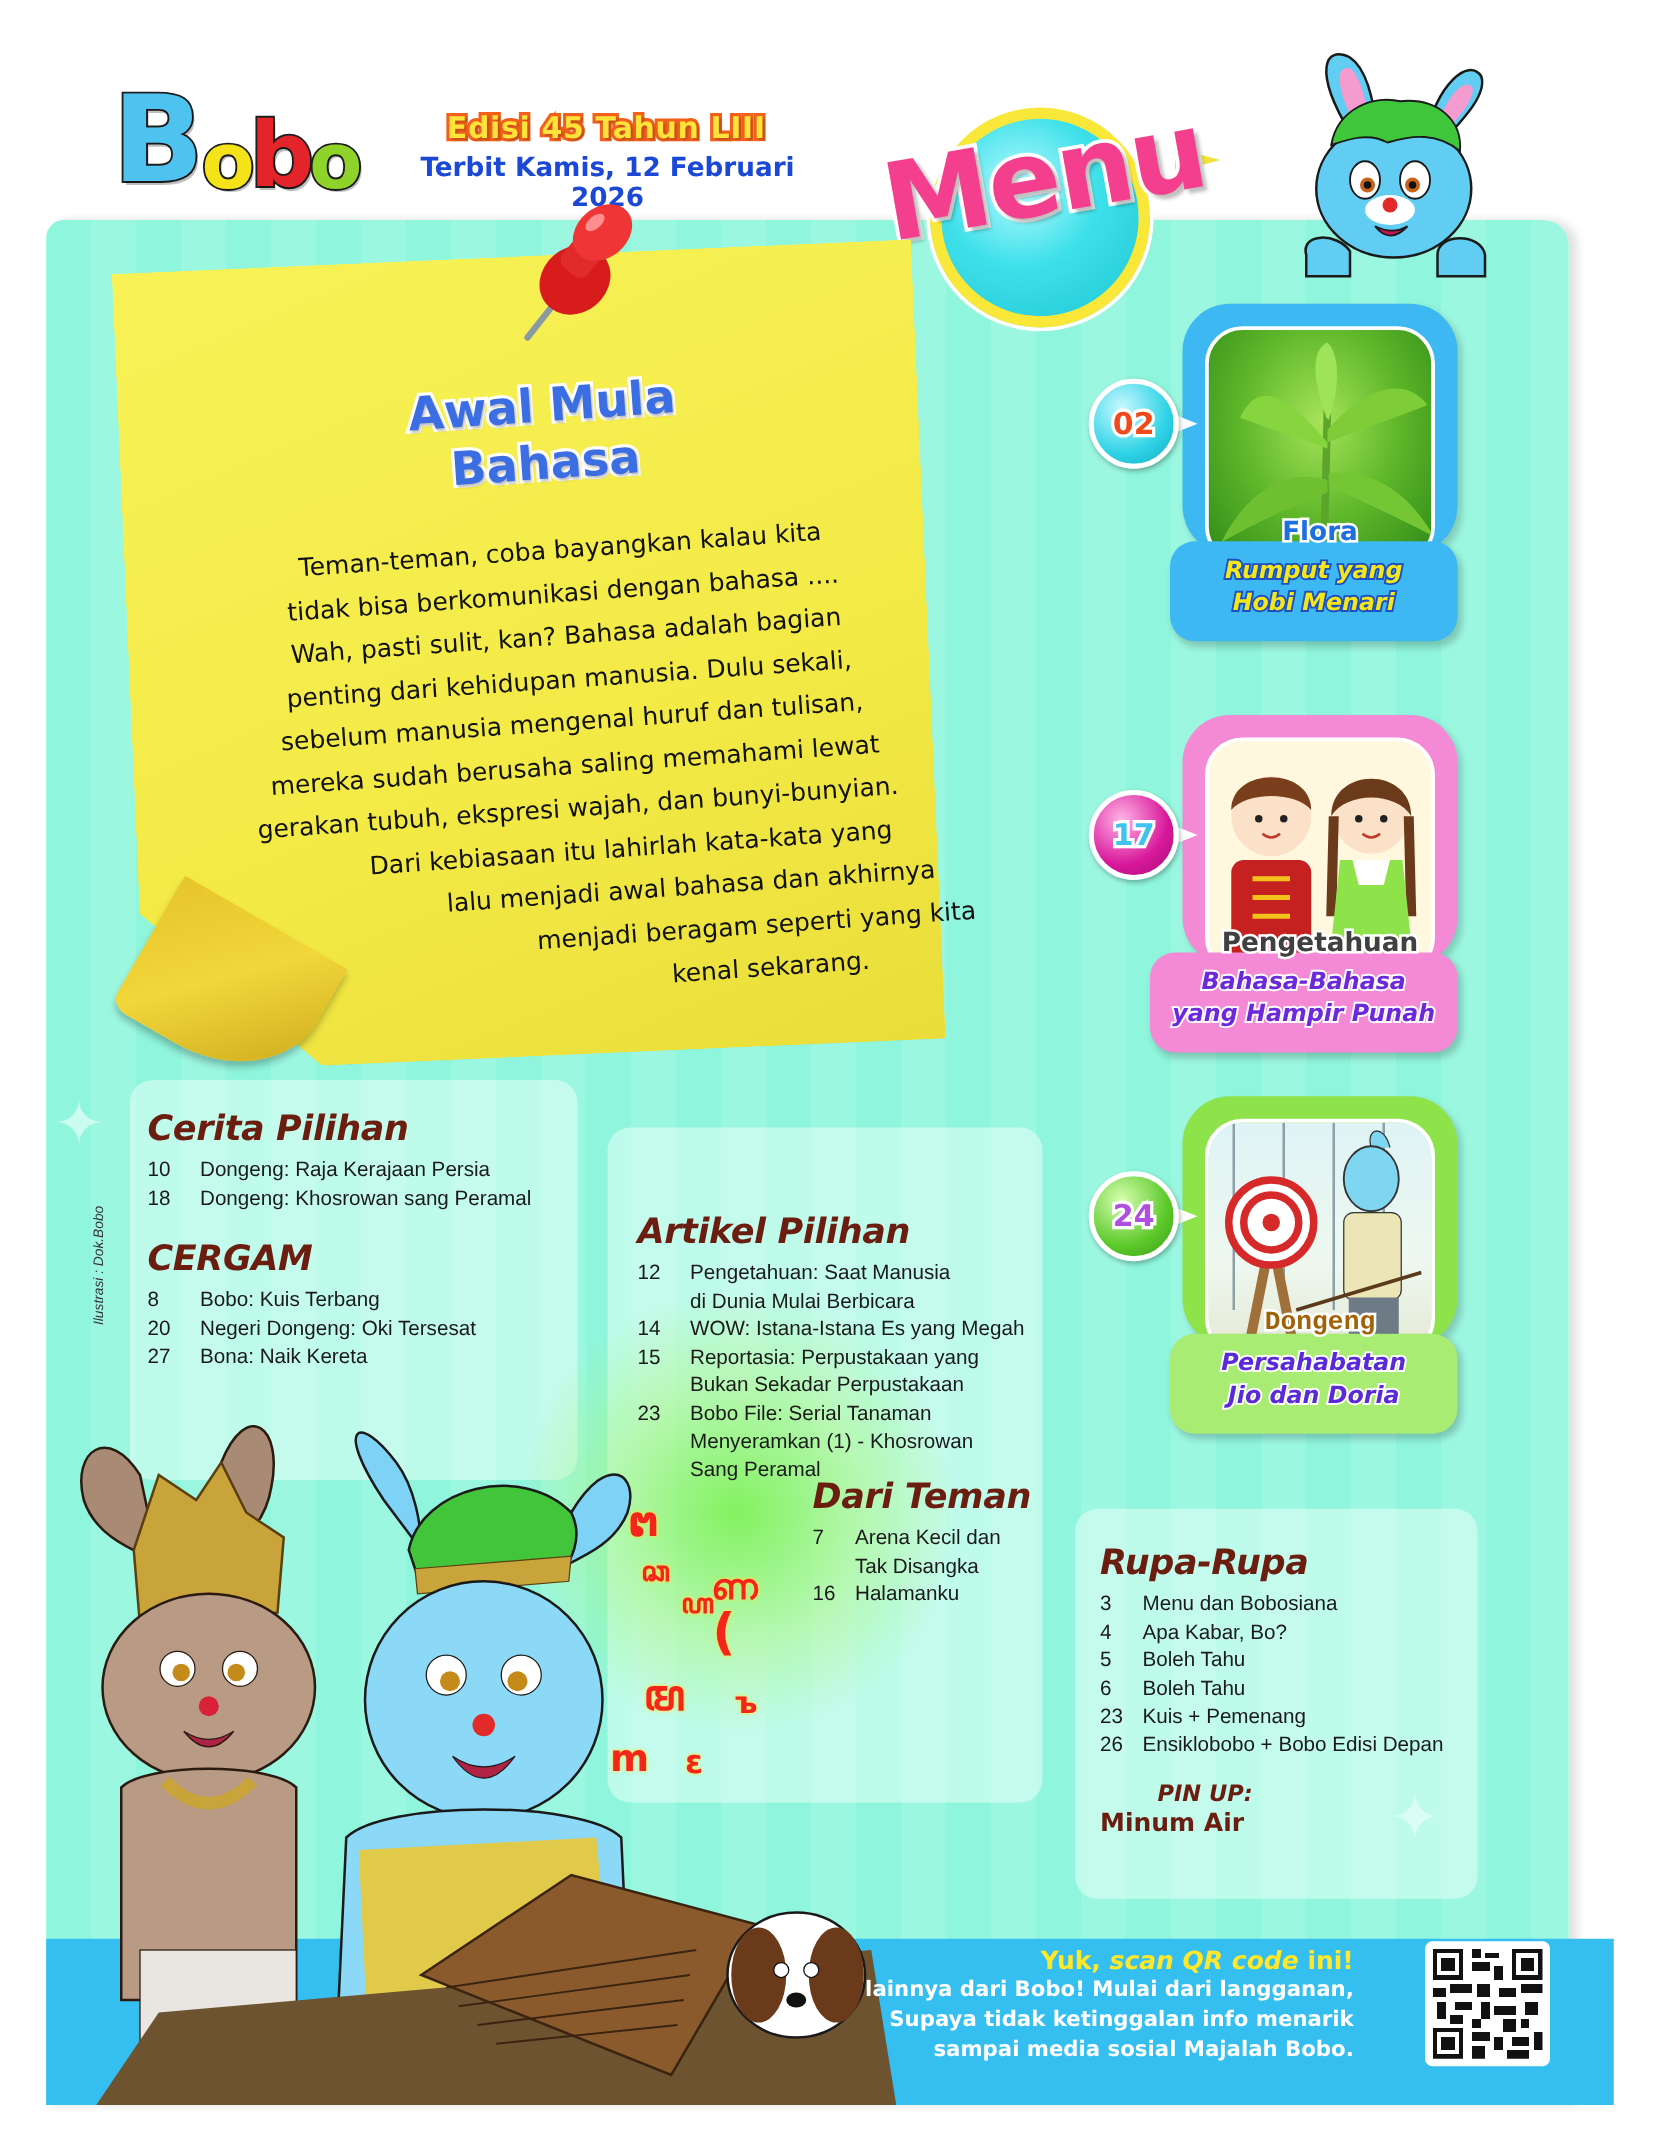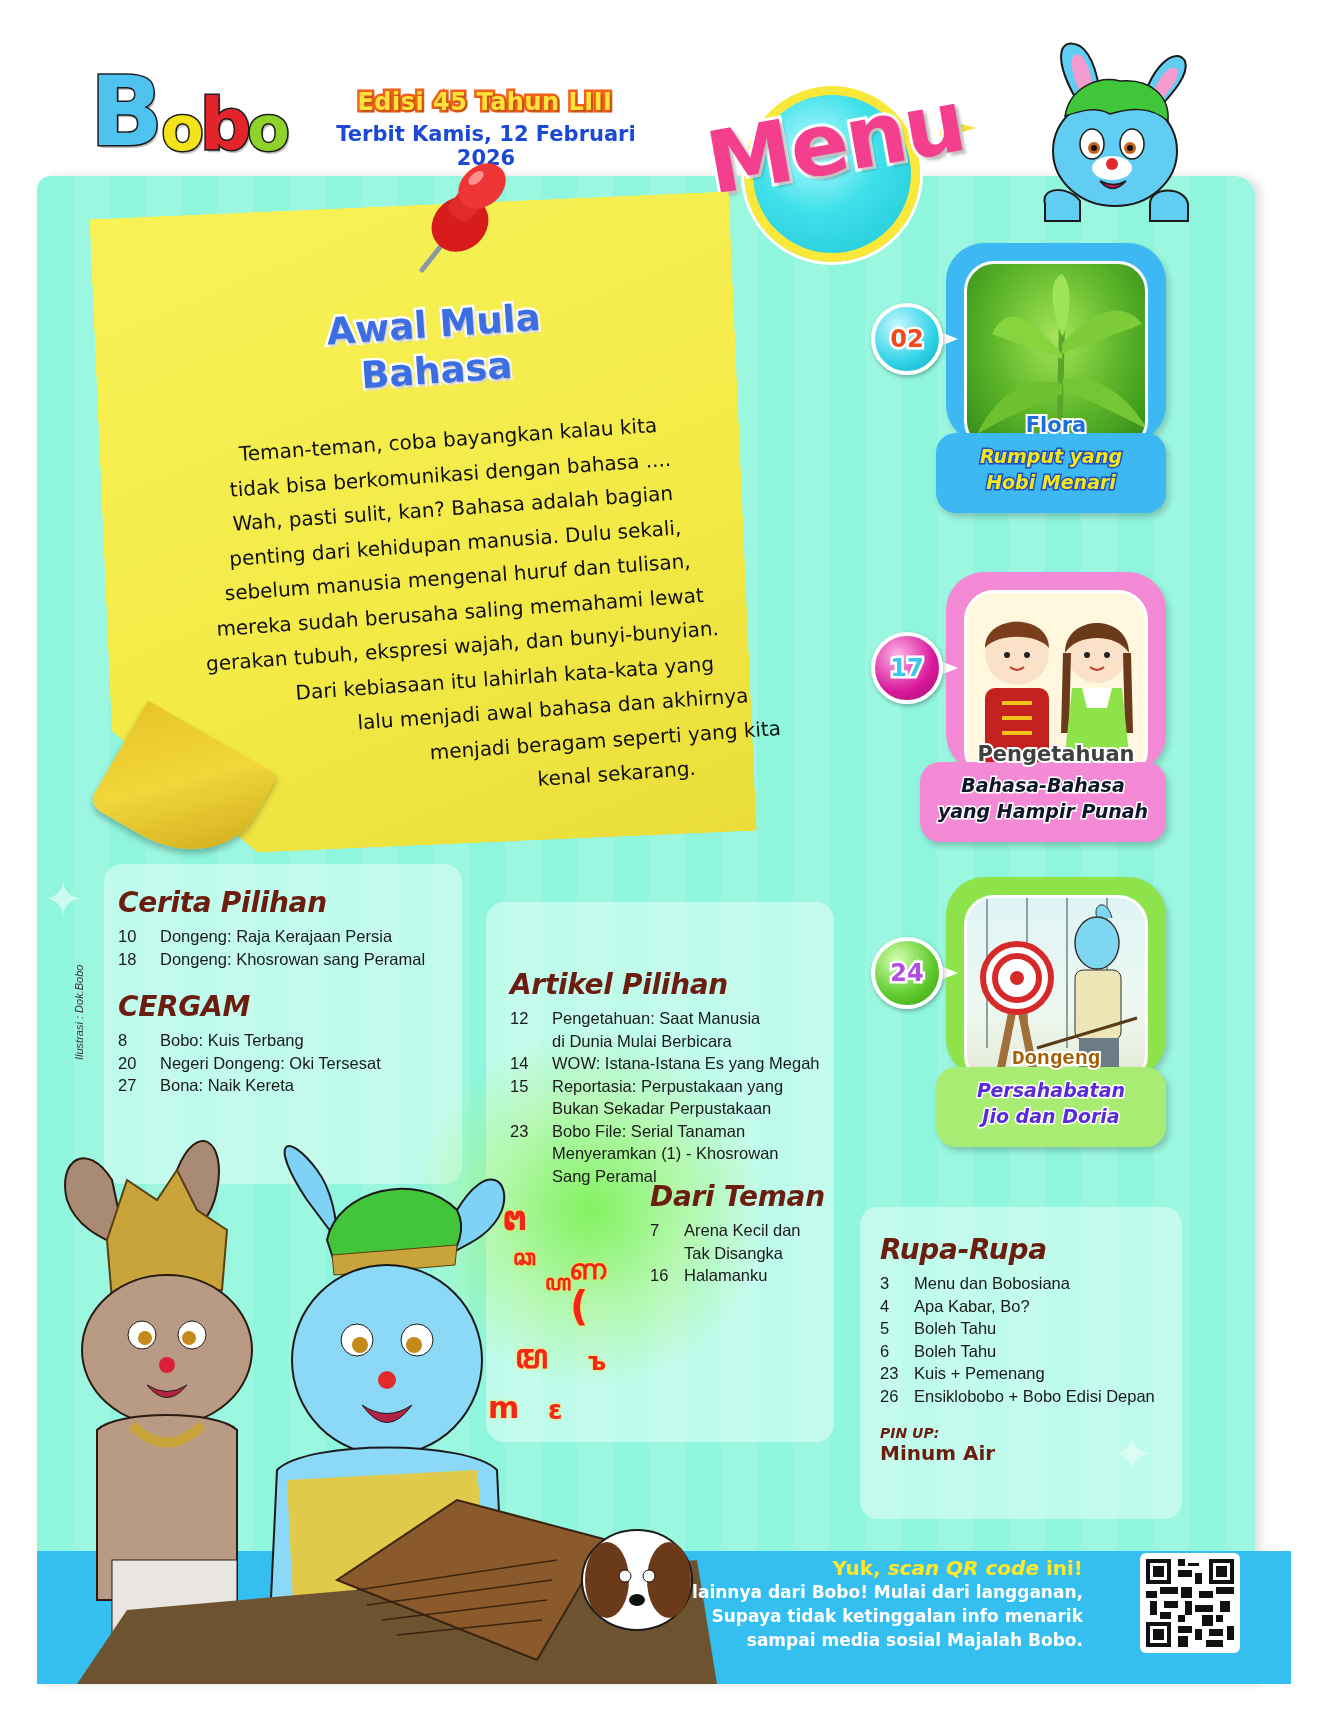--- a/index.html
+++ b/index.html
@@ -272,21 +272,21 @@
       <path d="M100 60 L98 140 M160 60 L162 140" stroke="#6b3a1a" stroke-width="8"></path>
       <circle cx="120" cy="62" r="3" fill="#222"></circle>
         <circle cx="140" cy="62" r="3" fill="#222"></circle>
       <path d="M123 74 Q130 80 137 74" stroke="#c0392b" stroke-width="2" fill="none"></path>
       <path d="M105 95 L155 95 L165 190 L95 190 Z" fill="#8fe34a"></path>
       <path d="M115 95 L145 95 L140 115 L120 115 Z" fill="#fff"></path>
     </svg>
   </div>
   <div class="cap" style="background:#f48ad6;left:-26px;width:246px;"></div>
   <div class="cat" style="color:#404040;">Pengetahuan</div>
-  <div class="ttl" style="color:#0f172a;left:-26px;width:246px;">
+  <div class="ttl" style="color:#6d28d9;left:-26px;width:246px;">
     <div>Bahasa-Bahasa</div>
     <div>yang Hampir Punah</div>
   </div>
   <div class="pointer"></div>
   <div class="bubble" style="background:radial-gradient(circle at 35% 30%, #ffb3e6, #d8179a 60%, #a30f73);color:#3ec4ee;">17</div>
 </div>
 
 <div class="tile" style="left:946px;top:877px;">
   <div class="frame" style="background:#8fe34a;"></div>
   <div class="img" style="background:linear-gradient(180deg, #dff3f5 0%, #eef8f0 60%, #e5e9d5 100%);">
@@ -395,21 +395,21 @@
       <span class="txt">Boleh Tahu</span>
     </div>
   <div class="row">
       <span class="num" style="width:34px;flex-basis:34px;">23</span>
       <span class="txt">Kuis + Pemenang</span>
     </div>
   <div class="row">
       <span class="num" style="width:34px;flex-basis:34px;">26</span>
       <span class="txt">Ensiklobobo + Bobo Edisi Depan</span>
     </div>
-  <div style="margin-top:18px;font-family:'DejaVu Sans',sans-serif;font-weight:bold;font-style:italic;color:#6b1d10;font-size:14px;">PIN UP:</div>
+  <div style="margin-top:18px;font-family:'DejaVu Sans',sans-serif;font-weight:bold;font-style:italic;color:#6b1d10;font-size:18px;margin-left:46px;">PIN UP:</div>
   <div style="font-family:'DejaVu Sans',sans-serif;font-weight:bold;color:#6b1d10;font-size:20px;">Minum Air</div>
 </div>
 
 <div class="footer"></div>
 
 <svg class="scene" viewBox="0 0 680 544">
 
   <path d="M75 40 C50 0 20 20 30 60 C40 90 70 100 90 110 Z" fill="#a98a75" stroke="#2a1a10" stroke-width="2"></path>
   <path d="M140 30 C160 -20 190 0 180 50 C175 80 155 95 140 105 Z" fill="#a98a75" stroke="#2a1a10" stroke-width="2"></path>
   <path d="M70 100 L90 40 L120 60 L140 30 L160 70 L190 90 L185 150 L75 160 Z" fill="#c9a43a" stroke="#5a4010" stroke-width="2"></path>

